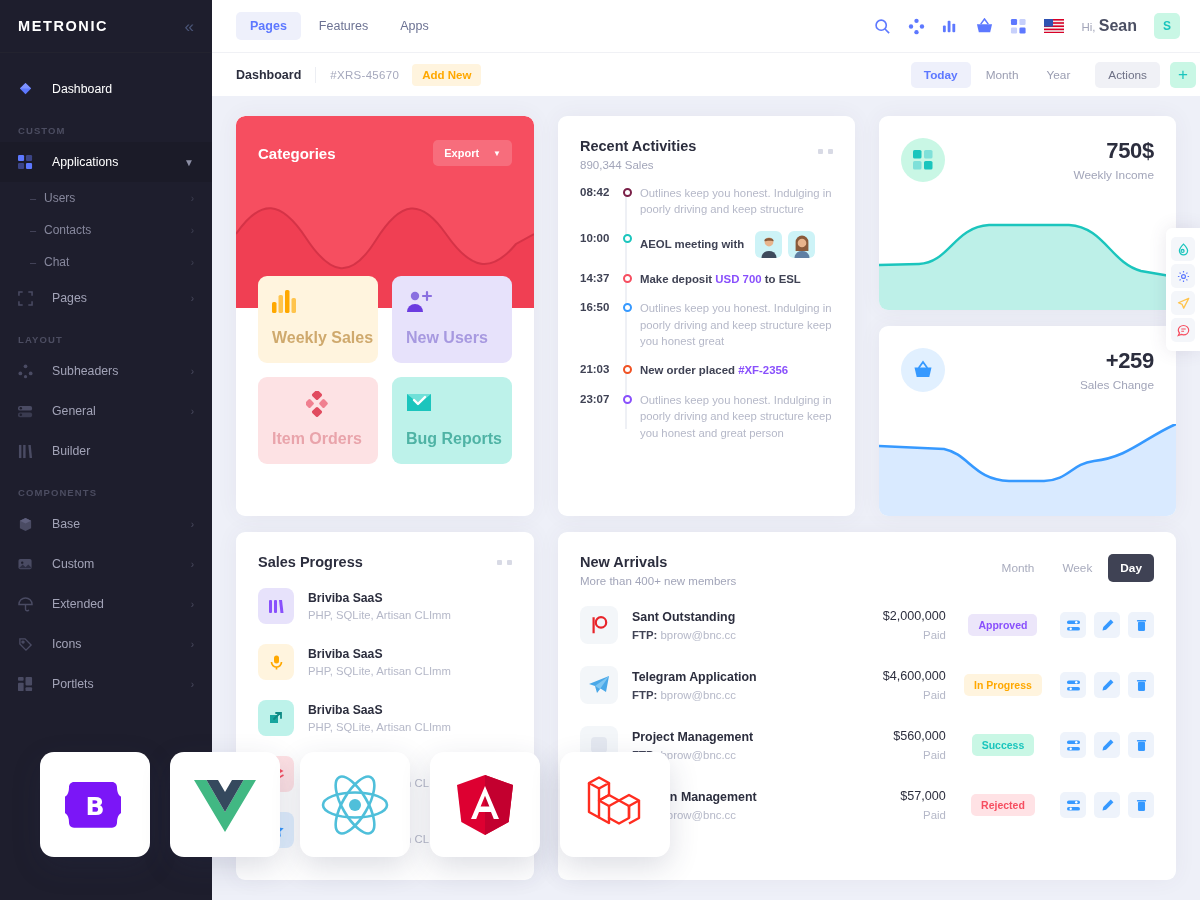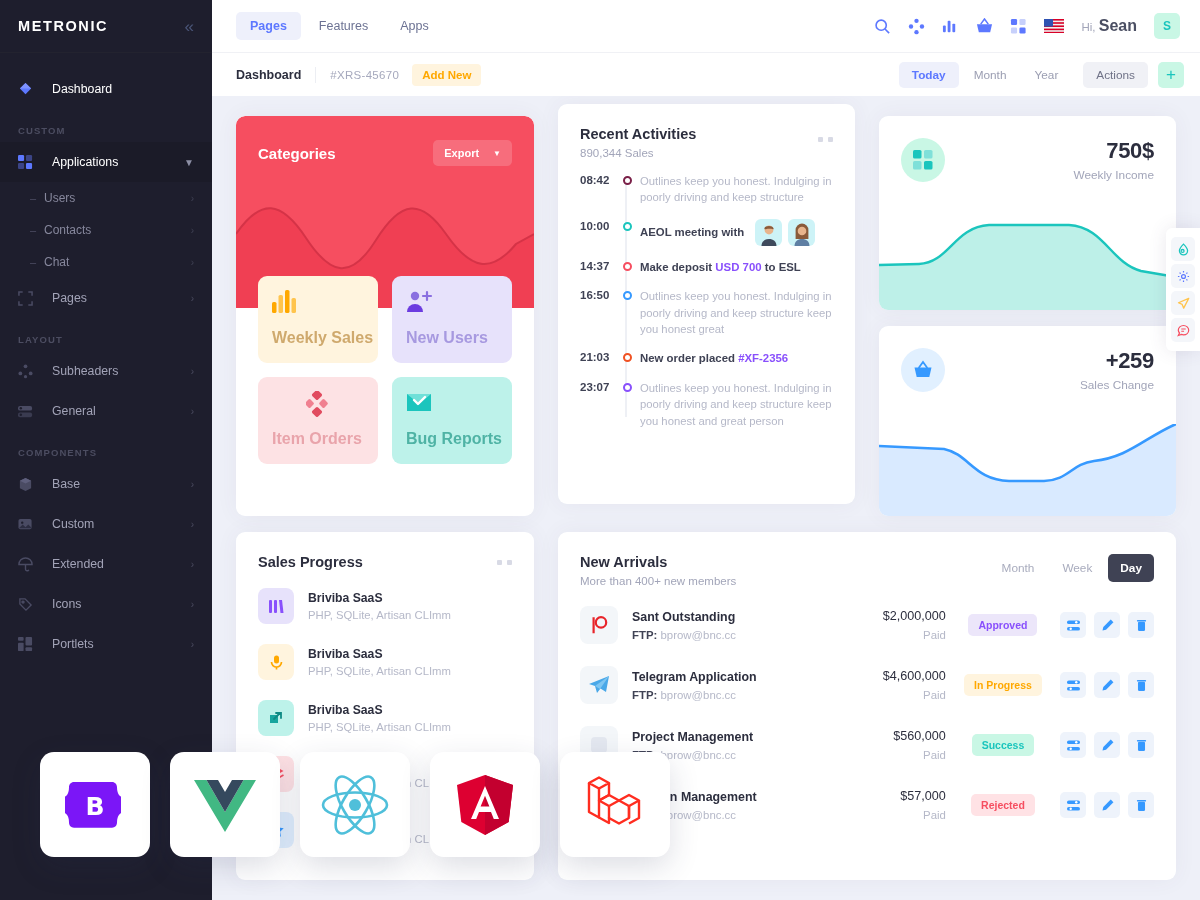--- a/index.html
+++ b/index.html
@@ -82,21 +82,21 @@
     border-top: 1px solid #f0f1f5; z-index: 19;
   }
   .bc-title { font-size: 12.5px; font-weight: 700; color: #2c2e3e; margin-left: 24px; }
   .bc-div { width: 1px; height: 16px; background: #eceef3; margin: 0 14px; }
   .bc-code { font-size: 11.5px; color: #a6a9bd; letter-spacing: .3px; }
   .bc-badge {
     margin-left: 13px; background: #fff4de; color: #ffa800;
     font-size: 11.5px; font-weight: 600; padding: 5px 10px; border-radius: 4px;
     cursor: pointer;
   }
-  .sub-right { margin-left: auto; display: flex; align-items: center; gap: 2px; padding-right: 16px; }
+  .sub-right { margin-left: auto; display: flex; align-items: center; gap: 2px; padding-right: 4px; }
   .sub-btn {
     font-size: 11.8px; color: #9b9eb2; padding: 6px 13px;
     border-radius: 5px; cursor: pointer;
   }
   .sub-btn.active { background: #eef0fb; color: #5d78ff; font-weight: 600; }
   .sub-btn.grey { background: #f0f1f6; color: #6f7287; margin-left: 10px; }
   .plus-btn {
     width: 26px; height: 26px; border-radius: 5px; background: #c9f7e5;
     color: #1bc5bd; font-size: 17px; display: flex; align-items: center;
     justify-content: center; margin-left: 8px; cursor: pointer;
@@ -135,21 +135,21 @@
     height: 87px; border-radius: 9px; padding: 14px 14px 0 14px;
     position: relative; cursor: pointer;
   }
   .tile .t-lbl { position: absolute; left: 14px; bottom: 16px; font-size: 16px; font-weight: 600; }
   .tile-yellow { background: #fff4de; } .tile-yellow .t-lbl { color: #cfa96d; }
   .tile-purple { background: #e7e2fb; } .tile-purple .t-lbl { color: #a799e0; text-align: right; }
   .tile-red    { background: #fde2e4; padding-left: 48px; } .tile-red .t-lbl { color: #e9a4ab; }
   .tile-teal   { background: #bdf2ea; } .tile-teal .t-lbl { color: #4fb3a5; }
 
   
-  #act-card { position: absolute; left: 346px; top: 8px; width: 297px; height: 400px; }
+  #act-card { position: absolute; left: 346px; top: 20px; width: 297px; height: 400px; }
   .card-h { padding: 22px 22px 0 22px; position: relative; }
   .card-t { font-size: 14.5px; font-weight: 700; color: #2c2e3e; }
   .card-s { font-size: 11.5px; color: #a2a5b9; margin-top: 5px; }
   .dots2 { position: absolute; right: 22px; top: 33px; display: flex; gap: 5px; }
   .dots2 i { width: 5px; height: 5px; background: #d8dae5; border-radius: 1px; display: block; }
   .tl { position: relative; margin: 14px 0 0 0; padding: 0 14px 0 22px; }
   .tl-line { position: absolute; left: 67px; top: 8px; bottom: 12px; width: 1.5px; background: #eef0f5; }
   .tl-row { display: flex; position: relative; margin-bottom: 13px; }
   .tl-time { width: 36px; font-size: 11.5px; font-weight: 700; color: #3f4254; flex: none; padding-top: 1px; }
   .tl-bullet { width: 22px; flex: none; display: flex; justify-content: center; padding-top: 3px; z-index: 2; }
@@ -301,20 +301,30 @@
       <svg width="15" height="15" viewBox="0 0 16 16">
           <rect x="0" y="2" width="15" height="5" rx="2" fill="#4a4b63"></rect>
           <rect x="0" y="9" width="15" height="5" rx="2" fill="#3a3b50"></rect>
           <circle cx="3" cy="4.5" r="1.3" fill="#1e1e2d"></circle>
           <circle cx="3" cy="11.5" r="1.3" fill="#1e1e2d"></circle>
         </svg>
     </span>
     <span class="lbl">General</span>
     <span class="chev">›</span>
   </div>
+  <div class="nav-item">
+    <span class="ico">
+      <svg width="15" height="15" viewBox="0 0 16 16" fill="#4a4b63">
+          <rect x="1" y="1" width="2.6" height="14"></rect>
+          <rect x="5.5" y="1" width="2.6" height="14"></rect>
+          <path d="M11 1h2.6l1.4 14h-2.6z"></path>
+        </svg>
+    </span>
+    <span class="lbl">Builder</span>
+  </div>
 
   <div class="sec-label">COMPONENTS</div>
   <div class="nav-item">
     <span class="ico">
       <svg width="15" height="15" viewBox="0 0 16 16">
           <path d="M8 1l6 3v8l-6 3-6-3V4z" fill="#4a4b63"></path>
           <path d="M8 1l6 3-6 3-6-3z" fill="#5e5f7c"></path>
         </svg>
     </span>
     <span class="lbl">Base</span>

